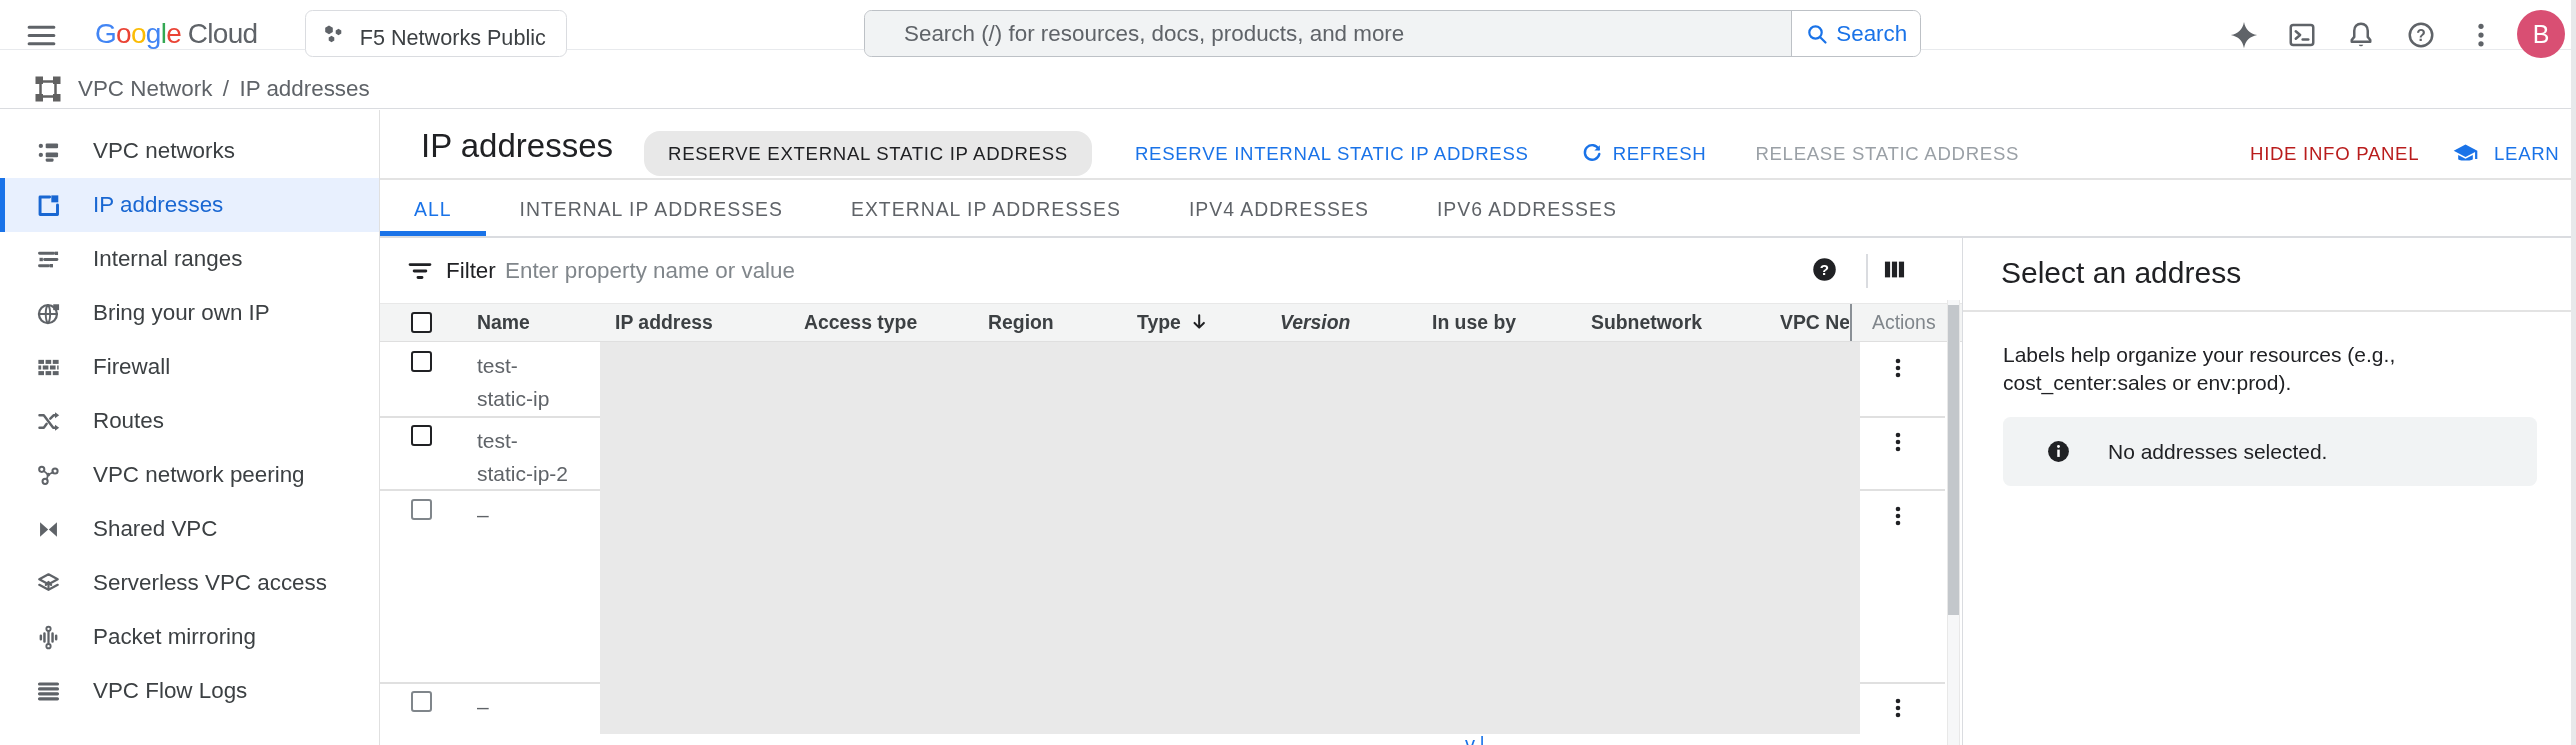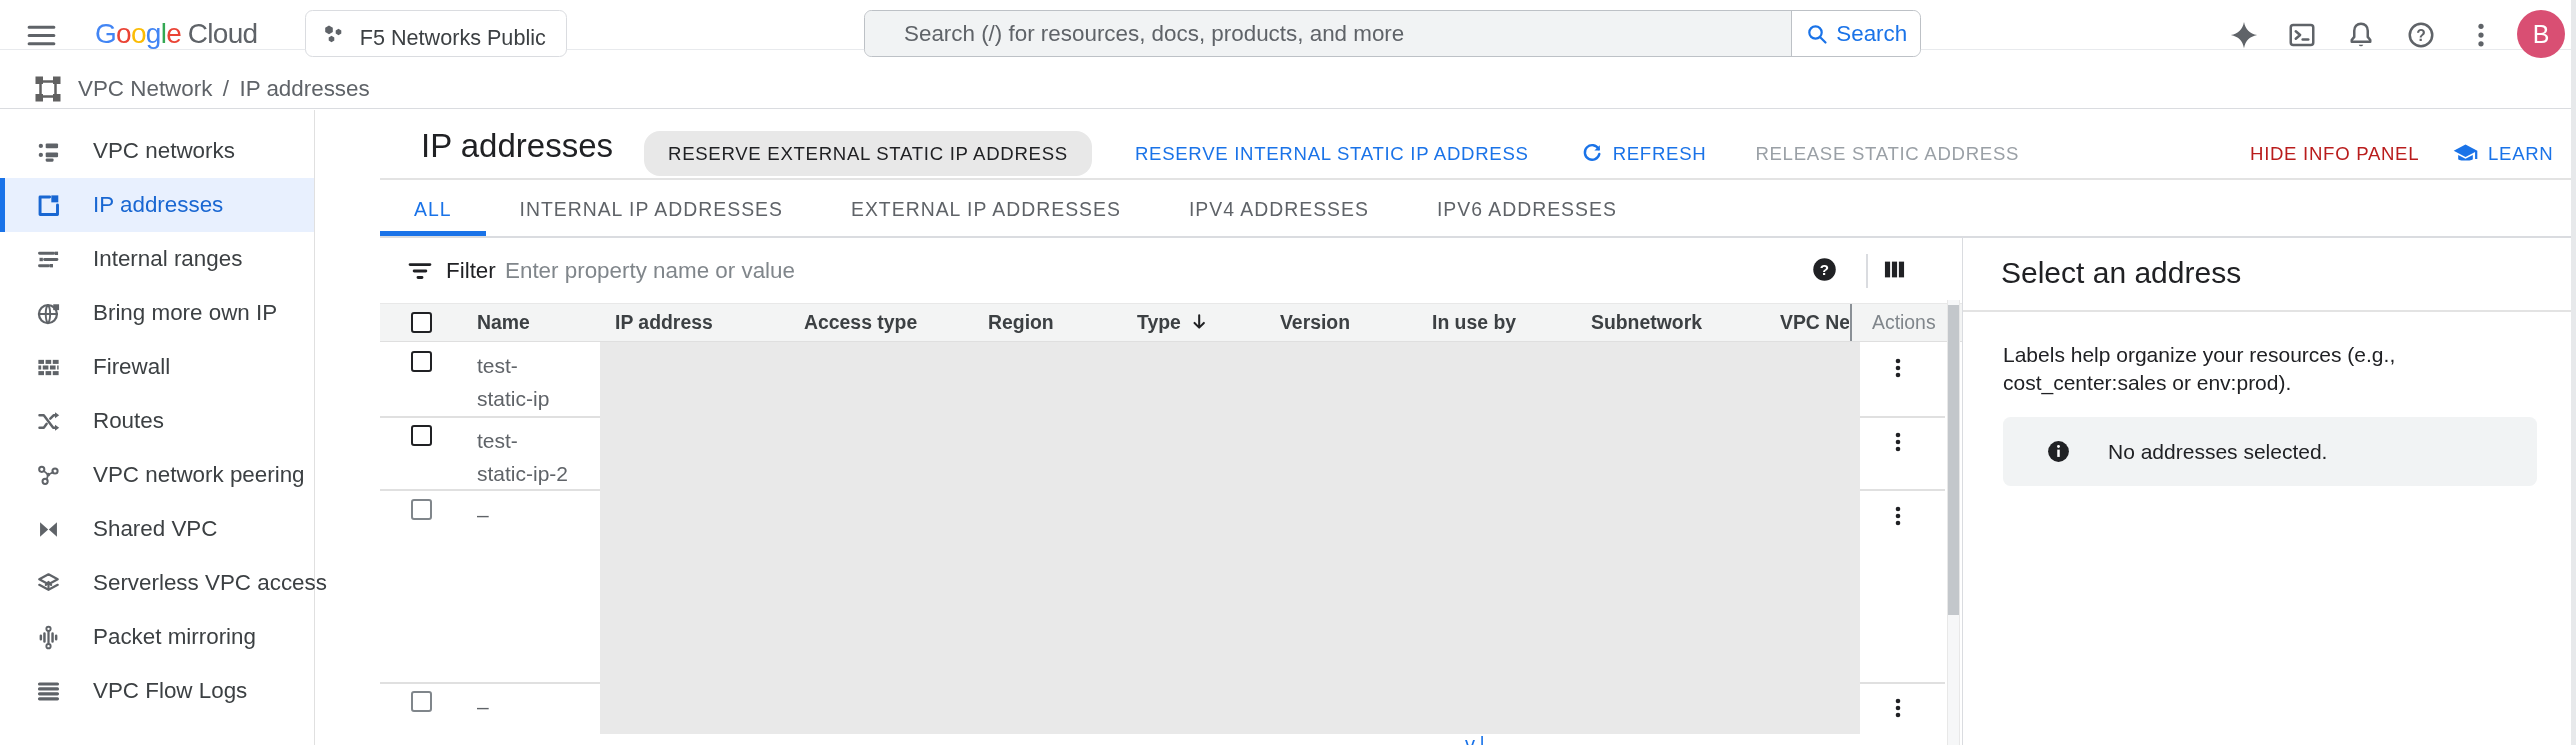--- a/index.html
+++ b/index.html
@@ -34,21 +34,21 @@
             color:#fff; font-size:25px; cursor:pointer; }
 
   
   #crumbbar { position:absolute; left:0; top:69px; width:2576px; height:40px; background:#fff;
               border-bottom:1.5px solid #dadce0; display:flex; align-items:center; padding-left:33px; z-index:5; }
   #crumbbar .cicon { width:30px; height:30px; color:#616161; margin-right:15px; }
   #crumbbar .crumb { font-size:22.4px; color:#5f6368; }
   #crumbbar .sep { font-size:22.4px; color:#5f6368; margin:0 10.4px; }
 
   
-  #sidebar { position:absolute; left:0; top:110px; width:315px; height:636px;
+  #sidebar { position:absolute; left:0; top:110px; width:380px; height:636px;
              border-right:1.5px solid #e0e0e0; background:#fff; padding-top:14px; z-index:4; }
   .side-item { height:54px; display:flex; align-items:center; padding-left:35px; gap:31px;
                font-size:22.4px; color:#3c4043; position:relative; cursor:pointer; white-space:nowrap; }
   .side-item .icon { width:27px; height:27px; color:#5f6368; flex:none; }
   .side-item.selected { background:#e8f0fe; color:#1967d2; }
   .side-item.selected .icon { color:#1967d2; }
   .side-item.selected::before { content:''; position:absolute; left:0; top:0; width:5.2px; height:100%; background:#1a73e8; }
 
   
   #page-title { position:absolute; left:421px; top:127px; font-size:33px; color:#202124; }
@@ -56,21 +56,21 @@
   #btn-reserve-ext { height:45px; display:flex; align-items:center; padding:0 24px; background:#e8e8e8;
                      border-radius:16px; font-size:18.6px; font-weight:500; letter-spacing:0.7px; color:#202124; cursor:pointer; }
   .hdr-txt-btn { display:flex; align-items:center; gap:9px; font-size:18.6px; font-weight:500;
                  letter-spacing:0.7px; cursor:pointer; white-space:nowrap; }
   #btn-reserve-int { margin-left:43px; color:#1a73e8; }
   #btn-refresh { margin-left:51px; color:#1a73e8; }
   #btn-refresh .ricon { width:24px; height:24px; }
   #btn-release { margin-left:49px; color:#9aa0a6; }
   #btn-hide { position:absolute; left:2250px; top:131px; height:45px; display:flex; align-items:center;
               color:#b91c1c; font-size:18.6px; font-weight:500; letter-spacing:0.7px; cursor:pointer; }
-  #btn-learn { position:absolute; left:2452px; top:131px; height:45px; display:flex; align-items:center; gap:9px;
+  #btn-learn { position:absolute; left:2452px; top:131px; height:45px; display:flex; align-items:center; gap:15px;
                color:#1a73e8; font-size:18.6px; font-weight:500; letter-spacing:0.7px; cursor:pointer; }
   #btn-learn .licon { width:27px; height:27px; }
   #hairline-header { position:absolute; left:380px; top:178px; width:2196px; height:1.5px; background:#e3e3e3; }
 
   
   #tabs { position:absolute; left:380px; top:182px; height:54px; display:flex; }
   .tab { padding:0 34px; display:flex; align-items:center; font-size:19.4px; font-weight:500;
          letter-spacing:1px; color:#5f6368; position:relative; cursor:pointer; white-space:nowrap; }
   .tab.active { color:#1a73e8; }
   .tab.active::after { content:''; position:absolute; left:0; right:0; bottom:0; height:5.2px; background:#1a73e8; }
@@ -242,21 +242,21 @@
       <span>Internal ranges</span>
     </div>
     <div class="side-item">
       <span class="icon" data-icon="byoip">
         <svg viewBox="0 0 24 24">
           <circle cx="11.5" cy="12.5" r="8" stroke="currentColor" fill="none" stroke-linecap="round" stroke-linejoin="round" stroke-width="2"></circle>
           <path d="M3.5 12.5h16M11.5 4.5c-2.6 2.3-2.6 13.7 0 16M11.5 4.5c2.6 2.3 2.6 13.7 0 16" stroke="currentColor" fill="none" stroke-linecap="round" stroke-linejoin="round" stroke-width="1.7"></path>
           <rect x="16.2" y="3.8" width="5.2" height="5.2" fill="currentColor"></rect>
         </svg>
       </span>
-      <span>Bring more own IP</span>
+      <span>Bring your own IP</span>
     </div>
     <div class="side-item">
       <span class="icon" data-icon="firewall">
         <svg viewBox="0 0 24 24" fill="currentColor">
           <rect x="3" y="5.2" width="5" height="3.6"></rect>
           <rect x="9.4" y="5.2" width="5" height="3.6"></rect>
           <rect x="15.8" y="5.2" width="5.2" height="3.6"></rect>
           <rect x="3" y="10.2" width="2.5" height="3.6"></rect>
           <rect x="6.9" y="10.2" width="5" height="3.6"></rect>
           <rect x="13.3" y="10.2" width="5" height="3.6"></rect>
@@ -405,21 +405,21 @@
       <span>Region</span>
     </div>
     <div class="hcell" style="left: 757px;">
       <span>Type</span>
       <span class="sort" data-icon="sort-down">
         <svg viewBox="0 0 24 24">
           <path d="M12 4.5v12.5M7 12.8l5 5 5-5" stroke="currentColor" fill="none" stroke-linecap="round" stroke-linejoin="round" stroke-width="2.2"></path>
         </svg>
       </span>
     </div>
-    <div class="hcell" style="left: 900px;">
+    <div class="hcell" style="left: 900px; font-style: italic;">
       <span>Version</span>
     </div>
     <div class="hcell" style="left: 1052px;">
       <span>In use by</span>
     </div>
     <div class="hcell" style="left: 1211px;">
       <span>Subnetwork</span>
     </div>
     <div class="hcell" style="left: 1400px; width: 69px; overflow: hidden;">
       <span>VPC Network</span>

